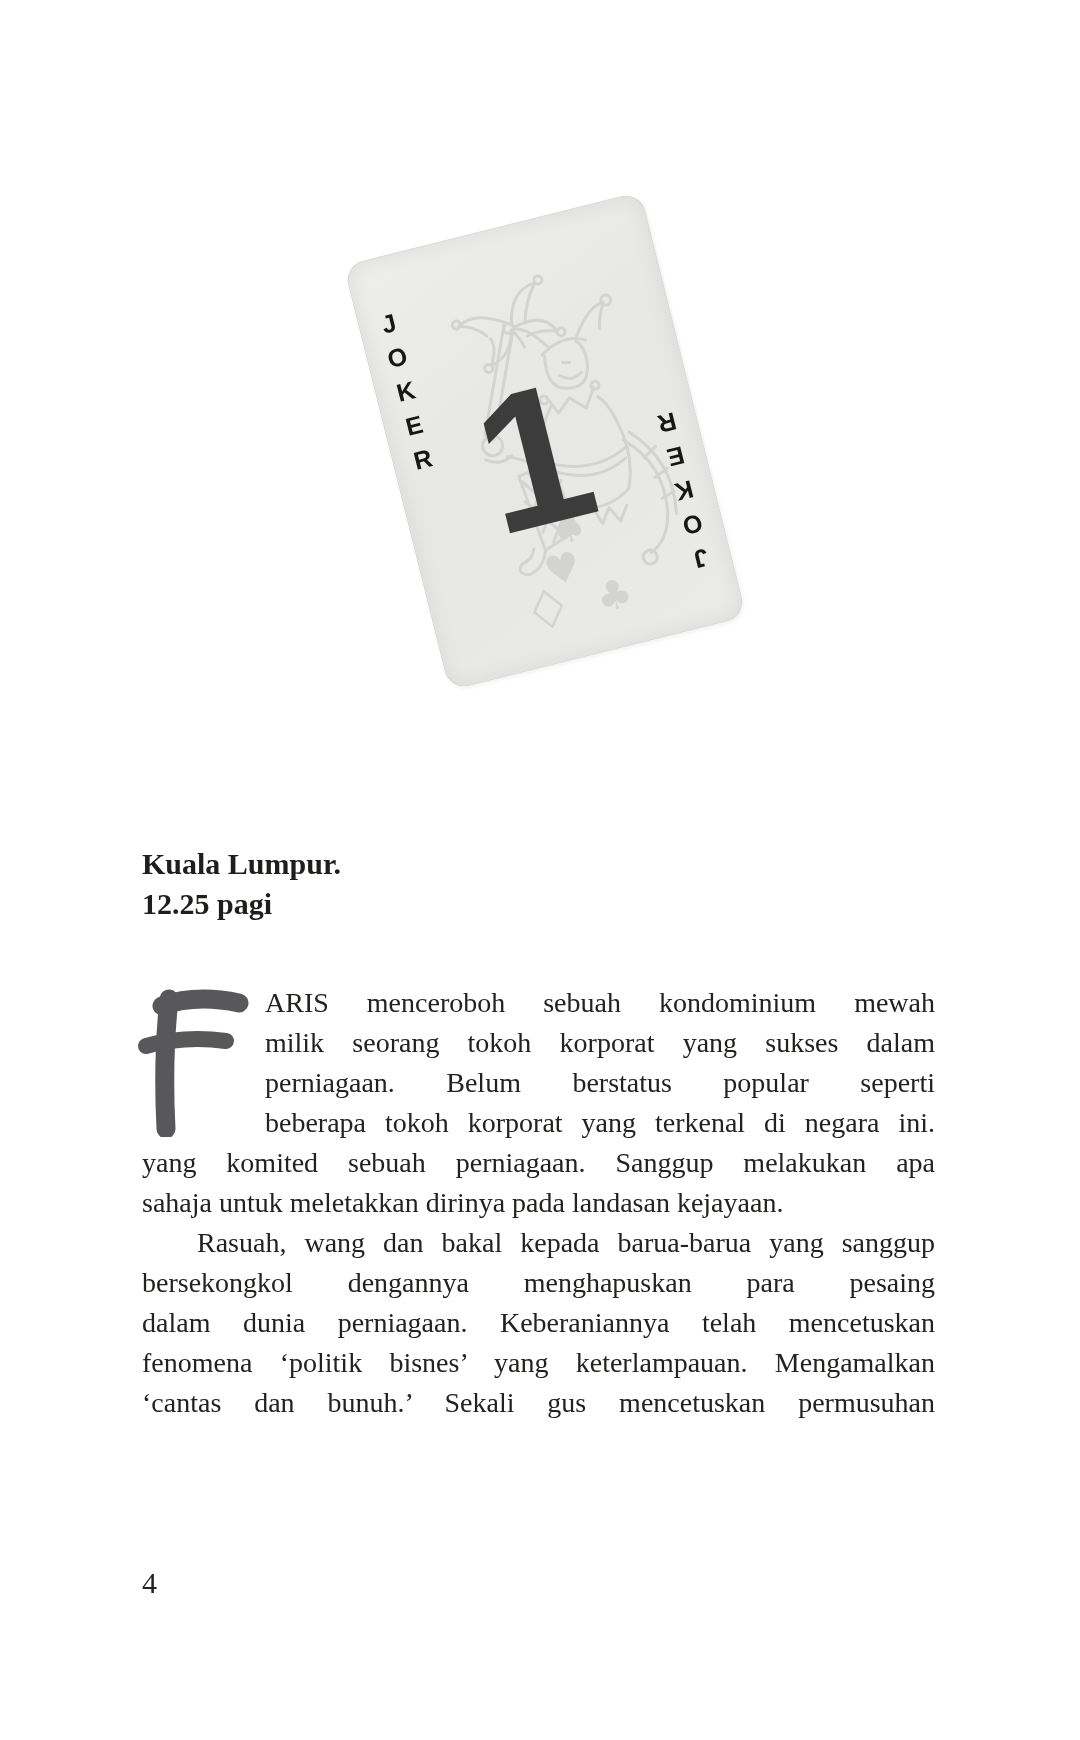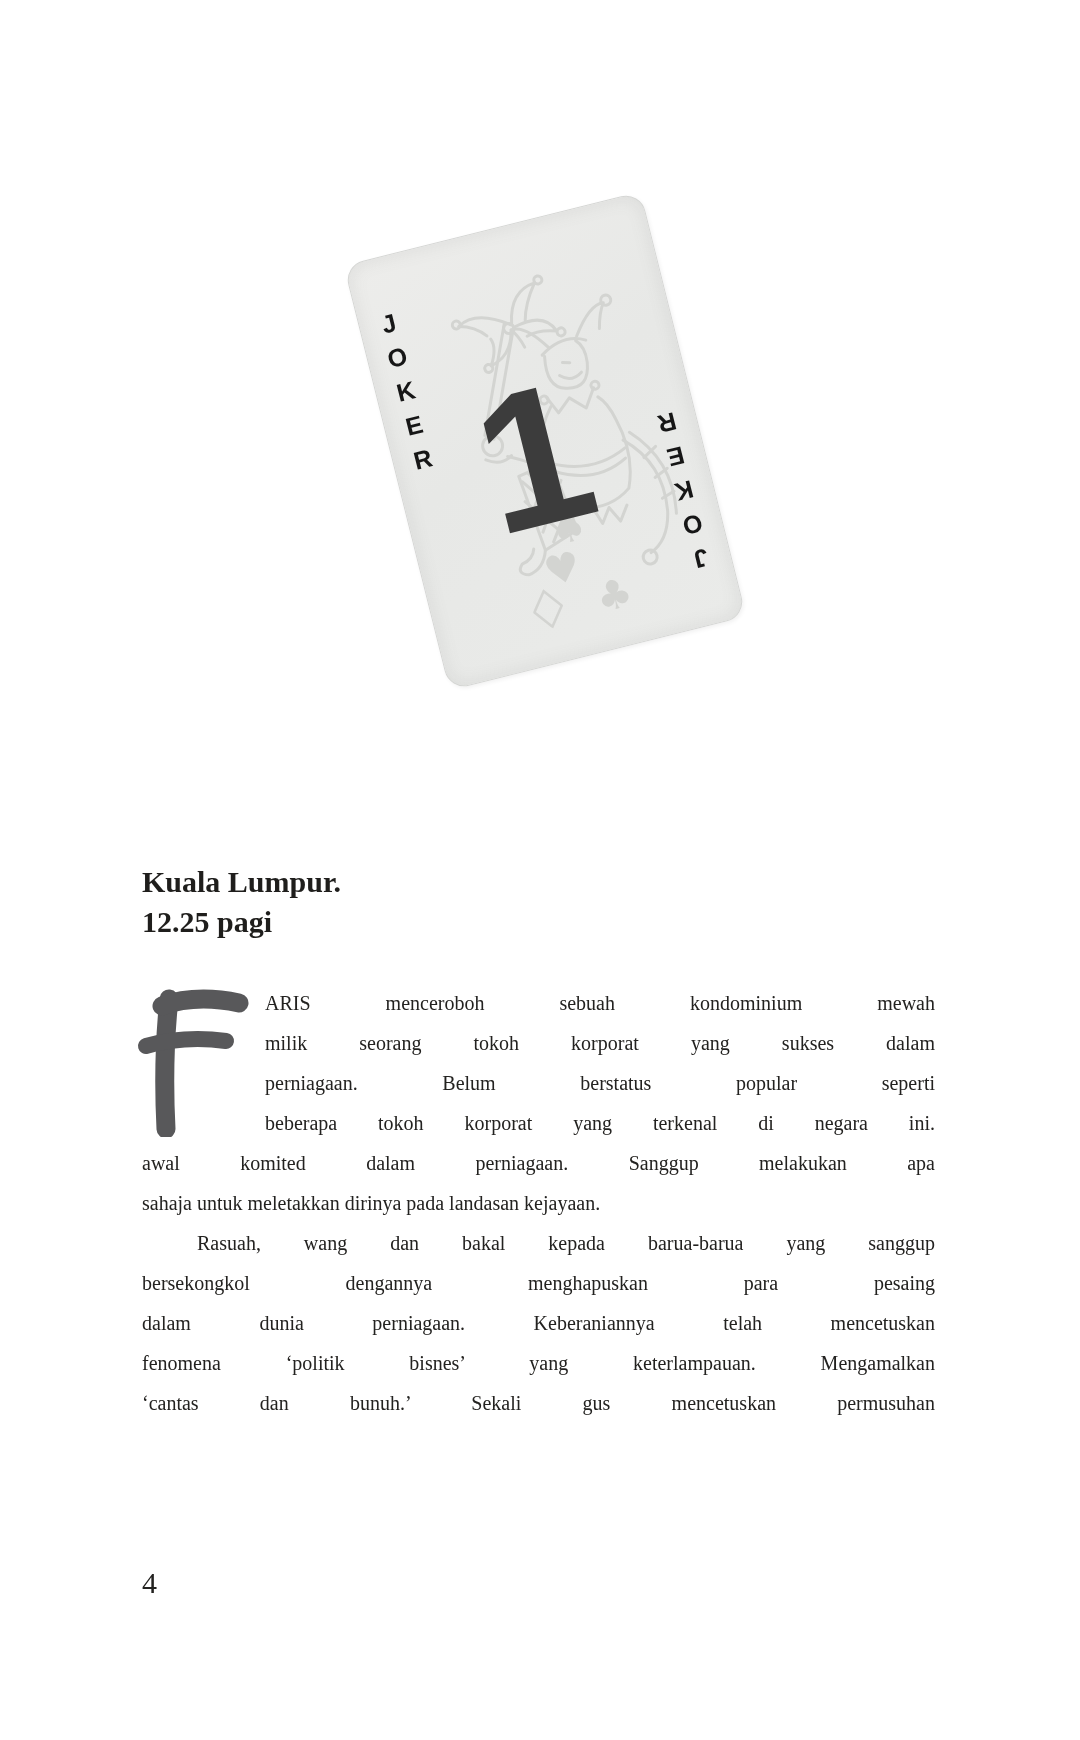--- a/index.html
+++ b/index.html
@@ -26,25 +26,25 @@
   .jester{position:absolute;left:0;top:0;width:100%;height:100%;}
   .numeral{
     position:absolute;left:0;top:0;width:100%;height:100%;
     display:flex;align-items:center;justify-content:center;
     font-family:"Liberation Sans","DejaVu Sans",sans-serif;font-weight:700;
     font-size:196px;line-height:1;color:#3c3c3c;
     transform:translate(-14px,14px);
   }
   
   .scene-header{
-    position:absolute;left:142px;top:862px;
+    position:absolute;left:142px;top:844px;
     font-weight:700;font-size:30px;line-height:40px;color:#1f1e1c;
   }
   
-  .bodytext{position:absolute;left:142px;top:983px;width:793px;font-size:20px;}
+  .bodytext{position:absolute;left:142px;top:983px;width:793px;font-size:28px;}
   .line{
     height:40px;line-height:40px;overflow:hidden;
     text-align:justify;text-align-last:justify;
   }
   .line.ind{padding-left:123px;}
   .line.ragged{text-align-last:left;}
   .line.pindent{text-indent:55px;}
   
   .dropcap{position:absolute;left:-7px;top:2px;width:116px;height:152px;}
   .dropcap svg{width:100%;height:100%;display:block;}
@@ -144,21 +144,21 @@
         <path d="M27 21 C52 12 80 13 104 18" stroke-width="19"></path>
         <path d="M11 61 C40 53 68 53 91 56" stroke-width="16"></path>
       </svg>
       <span class="sr">F</span>
     </div>
 
     <div class="line ind">ARIS menceroboh sebuah kondominium mewah</div>
     <div class="line ind">milik seorang tokoh korporat yang sukses dalam</div>
     <div class="line ind">perniagaan. Belum berstatus popular seperti</div>
     <div class="line ind">beberapa tokoh korporat yang terkenal di negara ini.</div>
-    <div class="line">awal komited dalam perniagaan. Sanggup melakukan apa</div>
+    <div class="line">yang komited sebuah perniagaan. Sanggup melakukan apa</div>
     <div class="line ragged">sahaja untuk meletakkan dirinya pada landasan kejayaan.</div>
     <div class="line pindent">Rasuah, wang dan bakal kepada barua-barua yang sanggup</div>
     <div class="line">bersekongkol dengannya menghapuskan para pesaing</div>
     <div class="line">dalam dunia perniagaan. Keberaniannya telah mencetuskan</div>
     <div class="line">fenomena ‘politik bisnes’ yang keterlampauan. Mengamalkan</div>
     <div class="line">‘cantas dan bunuh.’ Sekali gus mencetuskan permusuhan</div>
   </div>
 
   <div class="pagenum">4</div>
 

